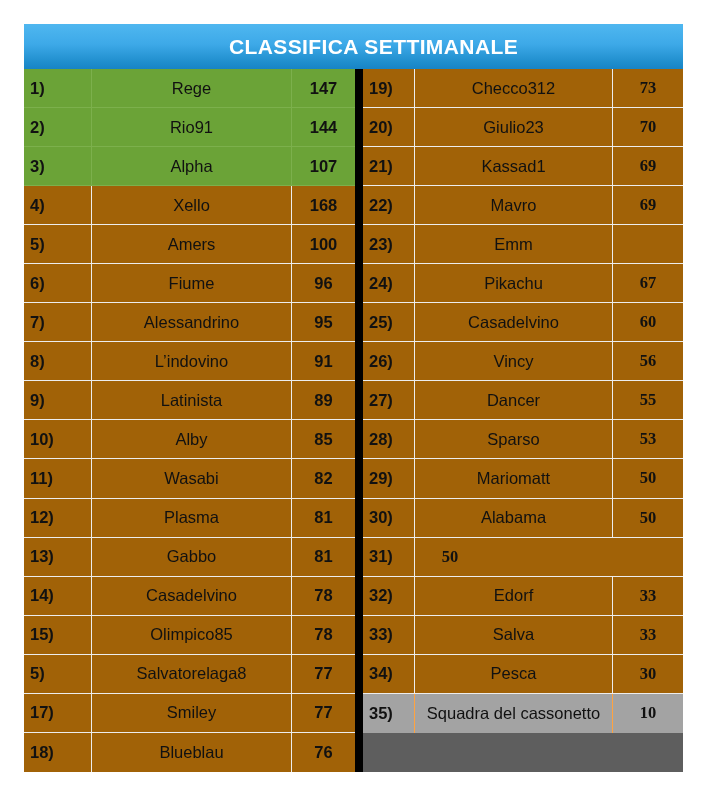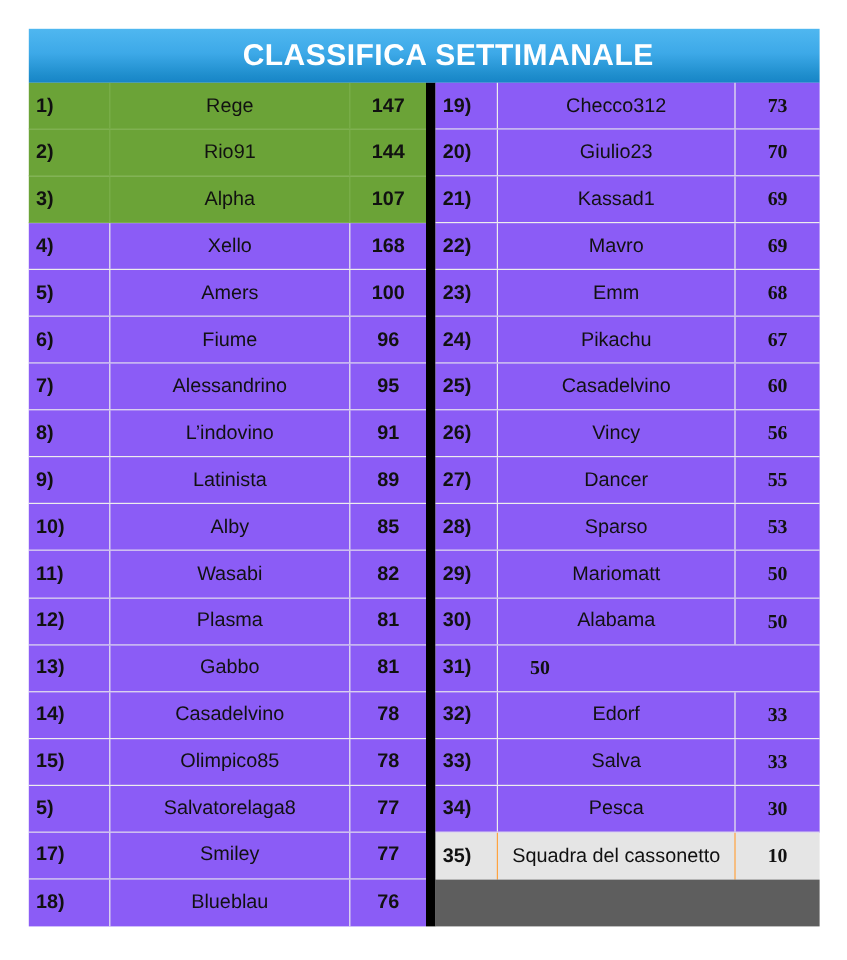--- a/index.html
+++ b/index.html
@@ -25,21 +25,21 @@
   
   #title-bar {
     height: 45px;
     background: linear-gradient(to bottom, #4fb7f0 0%, #3da9e8 45%, #1f8ecd 85%, #1784c6 100%);
     display: flex;
     align-items: center;
     justify-content: center;
   }
   #title-bar .title-text {
     color: #ffffff;
-    font-size: 25px;
+    font-size: 21px;
     font-weight: bold;
     letter-spacing: 0.4px;
     line-height: 1;
     margin-left: 40px;
   }
 
   
   #board-body {
     display: flex;
     height: 703px;
@@ -51,21 +51,21 @@
   }
   #half-left  { width: 331px; }
   #divider    { width: 8px; background: #000000; flex: none; }
   #half-right { width: 320px; }
 
   
   .row {
     display: flex;
     align-items: stretch;
     height: 39.05px;
-    background: #8b5cf6;
+    background: #a16207;
     border-bottom: 1px solid #ededed;
     box-sizing: border-box;
   }
   .row:last-child { border-bottom: none; }
 
   .cell {
     display: flex;
     align-items: center;
     font-size: 16.5px;
     color: #111111;
@@ -95,21 +95,21 @@
 
   
   #half-right .cell.rank  { width: 52px; }
   #half-right .cell.name  { width: 198px; }
   #half-right .cell.score { width: 70px; font-family: Liberation Serif, serif; }
 
   
   .row.podium { background: #6ba337; border-bottom-color: #7cb04c; }
   .row.podium .cell { border-right-color: #7cb04c; }
 
-  .row.last { background: #e5e5e5; border-bottom: none; }
+  .row.last { background: #a3a3a3; border-bottom: none; }
   .row.last .cell { border-right-color: #ffa340; }
 
   .row.filler { background: #5e5e5e; border-bottom: none; }
   .row.filler .cell { border-right: none; }
 </style>
 </head>
 <body>
 
 <div id="board">
 
@@ -231,21 +231,20 @@
           <div class="cell score">69</div>
         </div>
         <div class="row">
           <div class="cell rank">22)</div>
           <div class="cell name">Mavro</div>
           <div class="cell score">69</div>
         </div>
         <div class="row">
           <div class="cell rank">23)</div>
           <div class="cell name">Emm</div>
-          <div class="cell score">68</div>
         </div>
         <div class="row">
           <div class="cell rank">24)</div>
           <div class="cell name">Pikachu</div>
           <div class="cell score">67</div>
         </div>
         <div class="row">
           <div class="cell rank">25)</div>
           <div class="cell name">Casadelvino</div>
           <div class="cell score">60</div>

